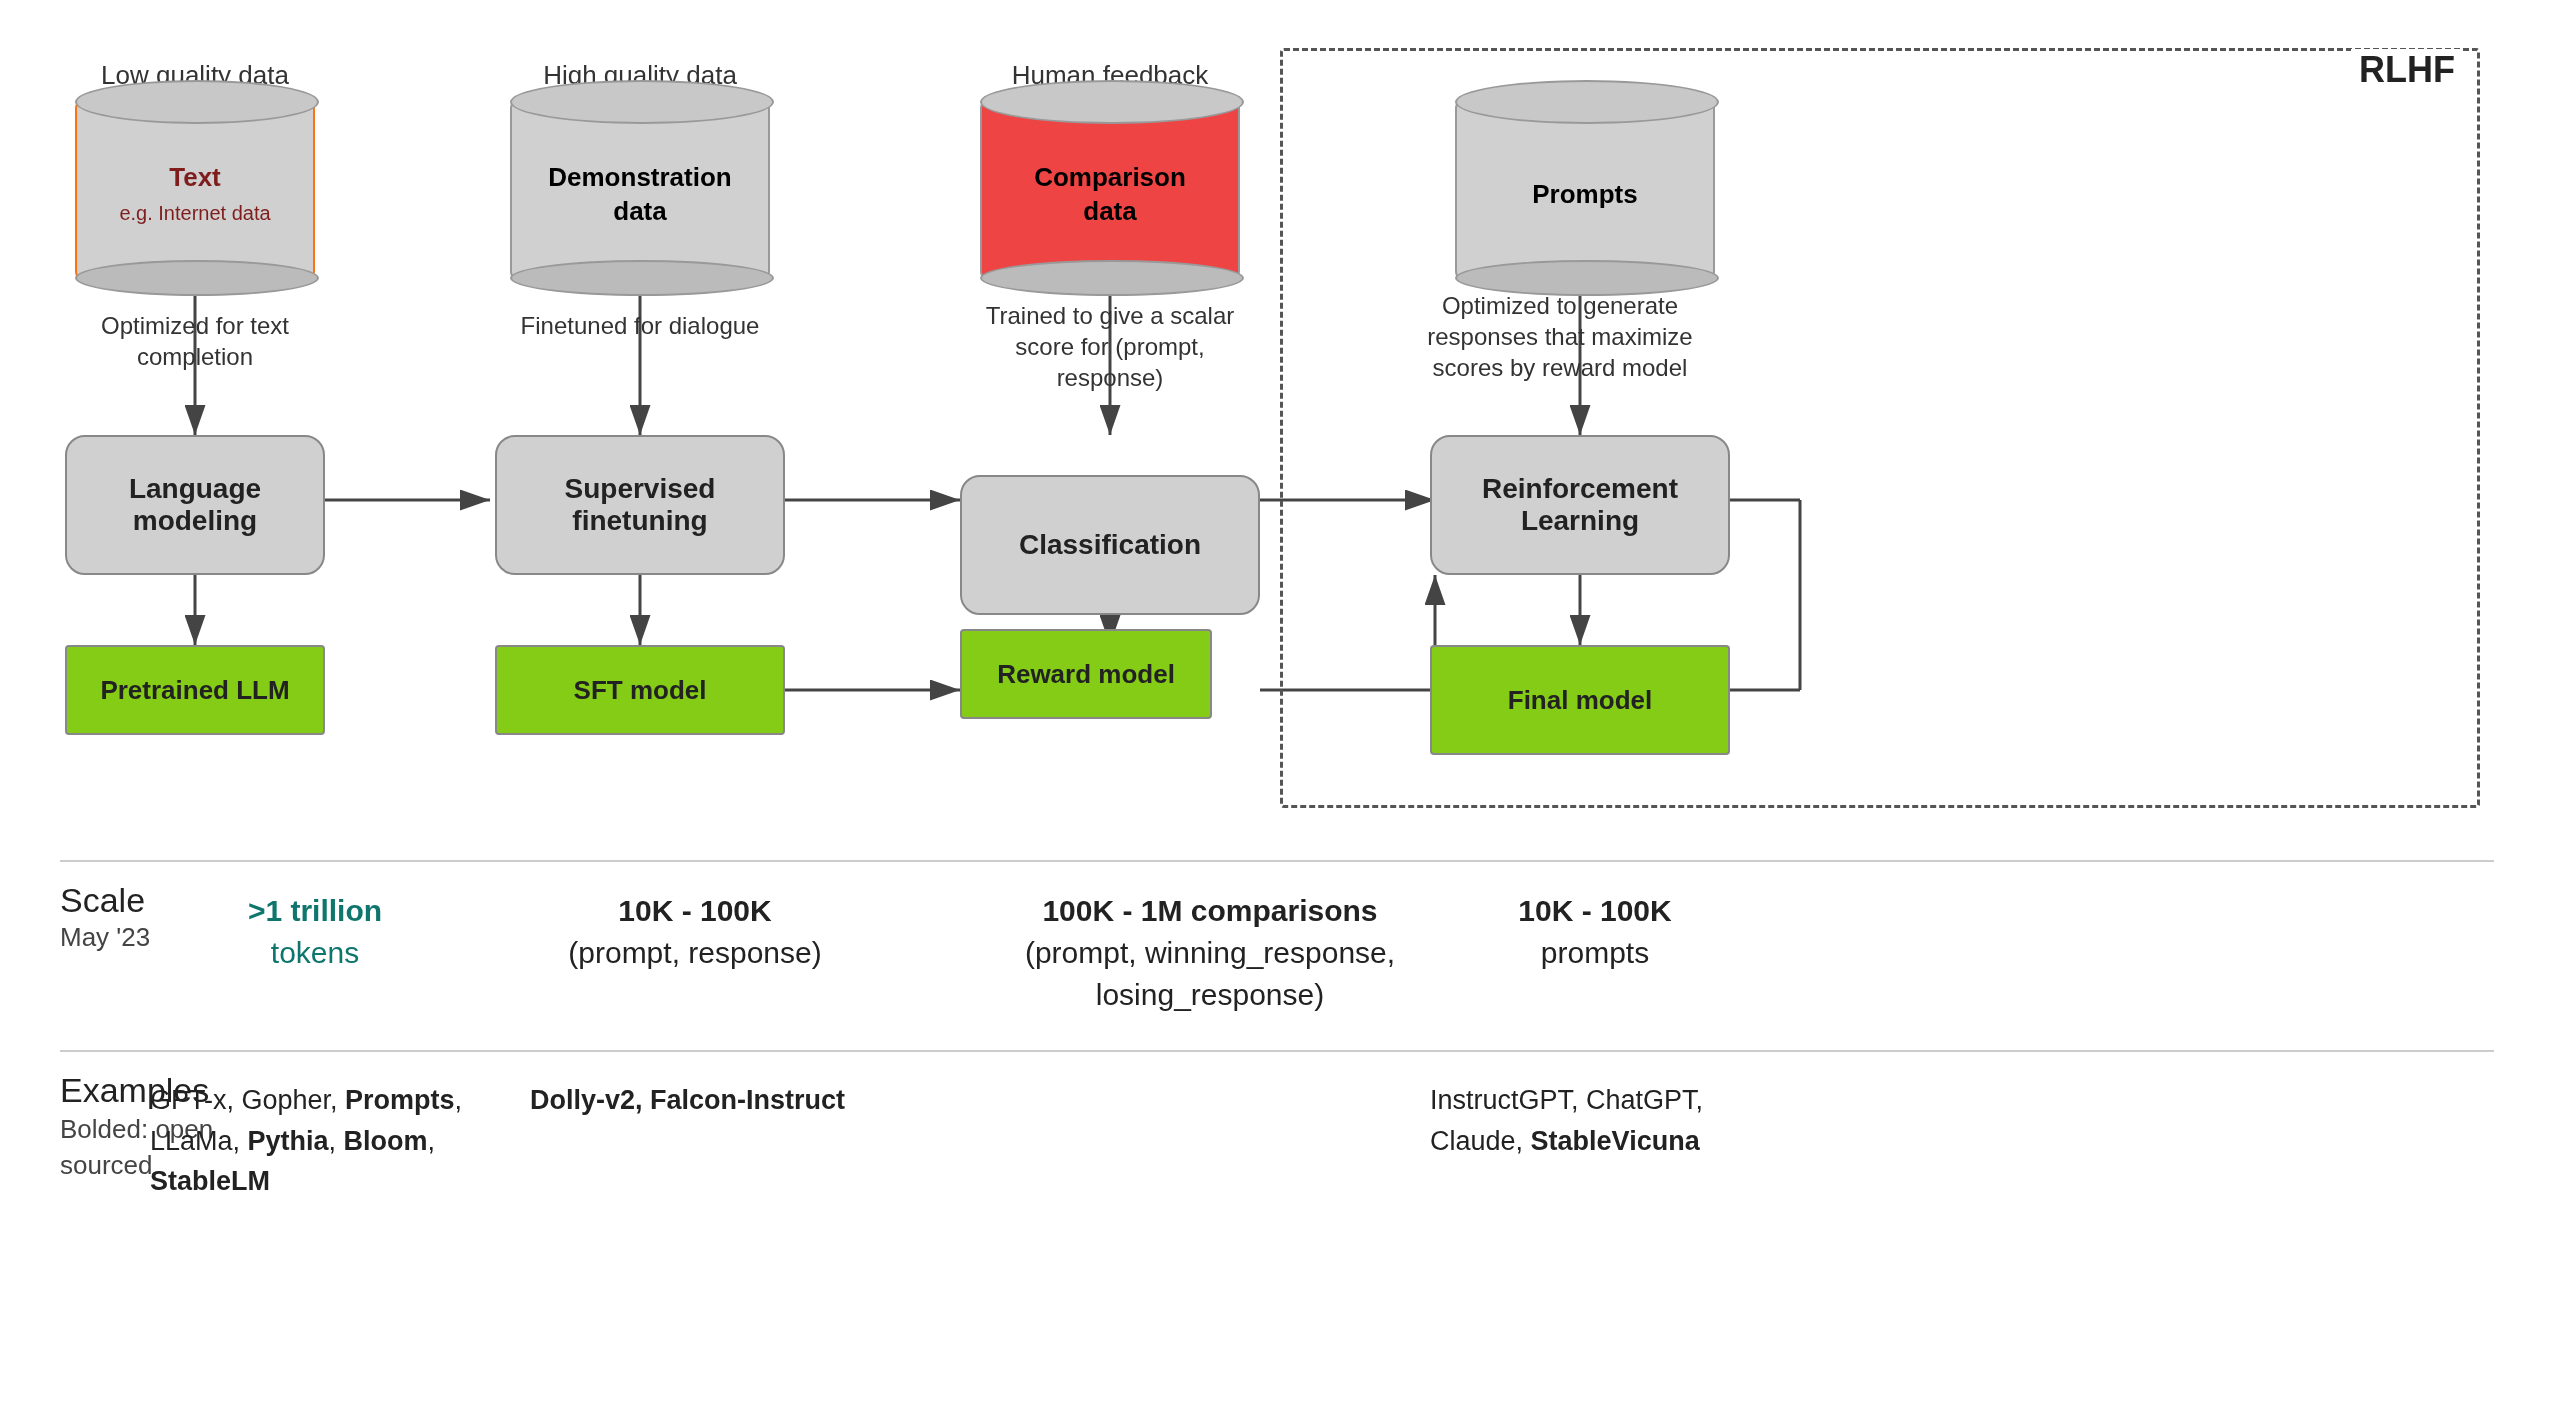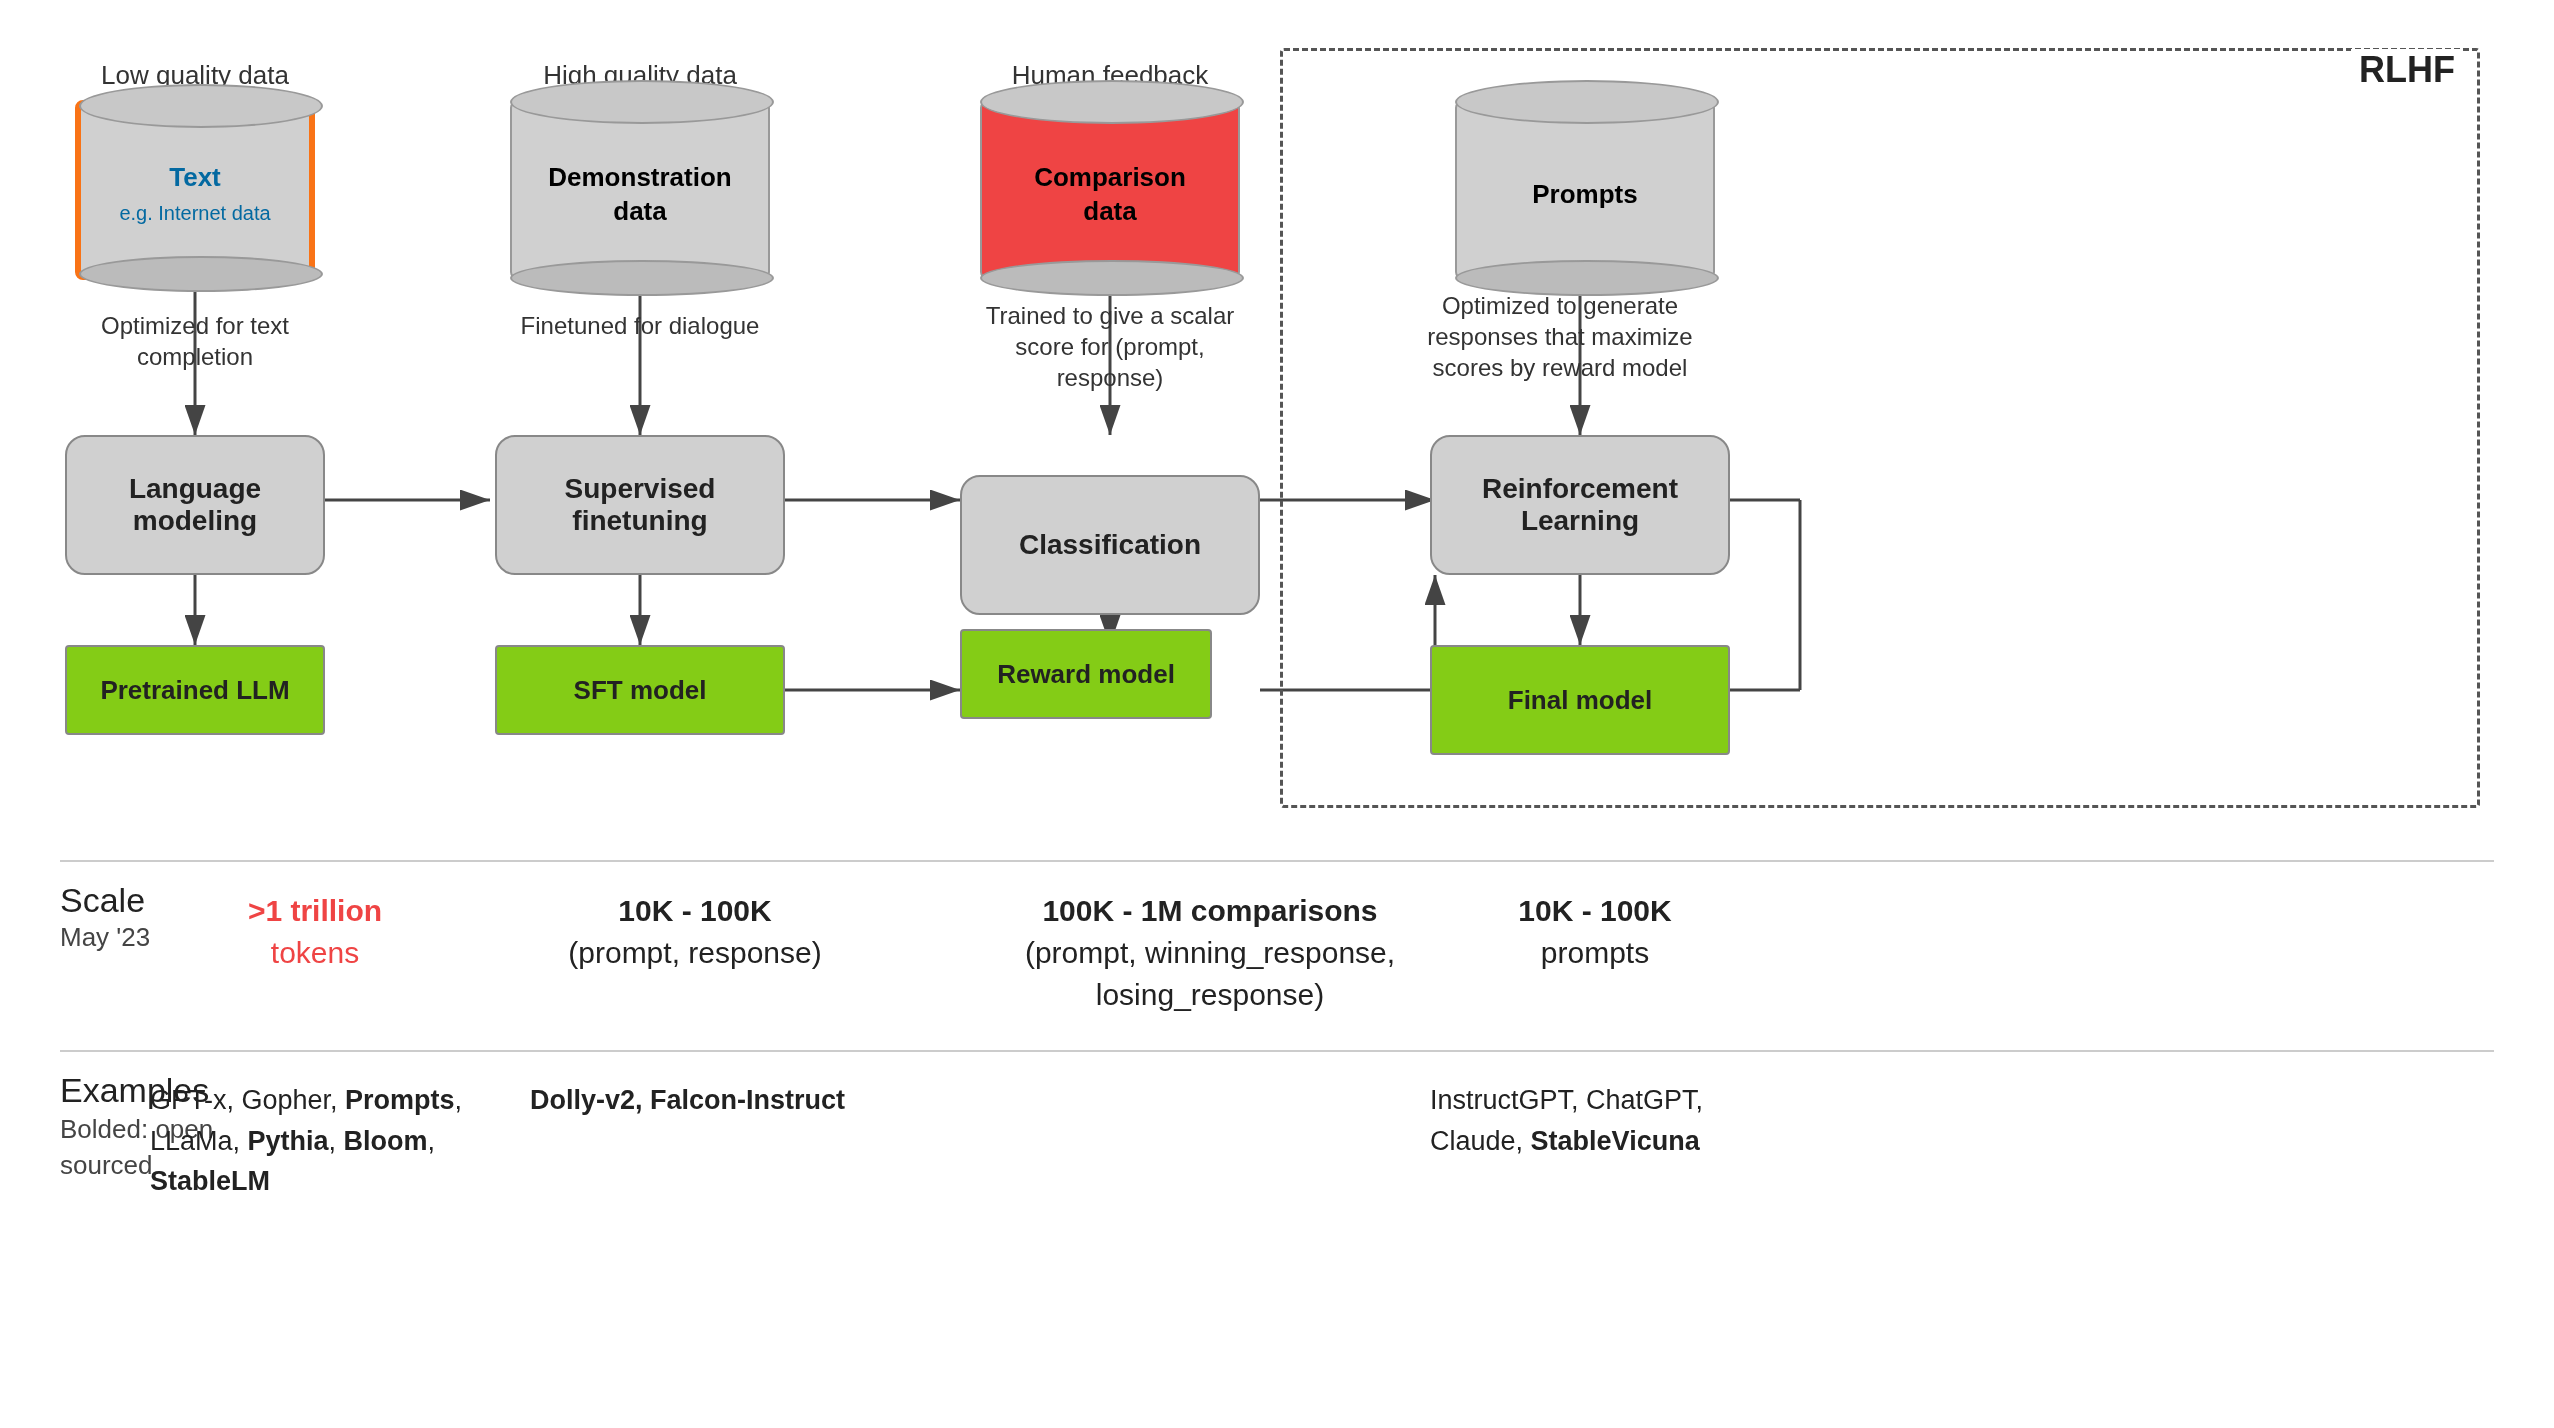--- a/index.html
+++ b/index.html
@@ -41,29 +41,29 @@
 
     
     .cylinder {
       position: absolute;
       display: flex;
       flex-direction: column;
       align-items: center;
     }
     .cylinder-body {
       background: #d0d0d0;
-      border: 6px solid #f97316;
+      border: 2px solid #f97316;
       border-radius: 8px;
       display: flex;
       align-items: center;
       justify-content: center;
       text-align: center;
       font-size: 28px;
       font-weight: bold;
-      color: #0369a1;
+      color: #7f1d1d;
       position: relative;
     }
 
     
     .process-box {
       position: absolute;
       background: #d0d0d0;
       border: 2px solid #888;
       border-radius: 20px;
       display: flex;
@@ -285,21 +285,21 @@
 
 <div class="divider-line"></div>
 <div class="divider-line2"></div>
 
 <div style="position:absolute; top:880px; left:60px;">
   <div class="section-title">Scale</div>
   <div class="section-subtitle">May '23</div>
 </div>
 
 <div style="position:absolute; top:890px; left:150px; width:330px; text-align:center;">
-  <div style="font-size:30px; font-weight:bold; color:#ef4444; line-height:1.4;">
+  <div style="font-size:30px; font-weight:bold; color:#0f766e; line-height:1.4;">
     &gt;1 trillion<br><span style="font-weight:normal;">tokens</span>
   </div>
 </div>
 
 <div style="position:absolute; top:890px; left:530px; width:330px; text-align:center;">
   <div style="font-size:30px; font-weight:bold; color:#222; line-height:1.4;">
     10K - 100K<br><span style="font-weight:normal;">(prompt, response)</span>
   </div>
 </div>
 

